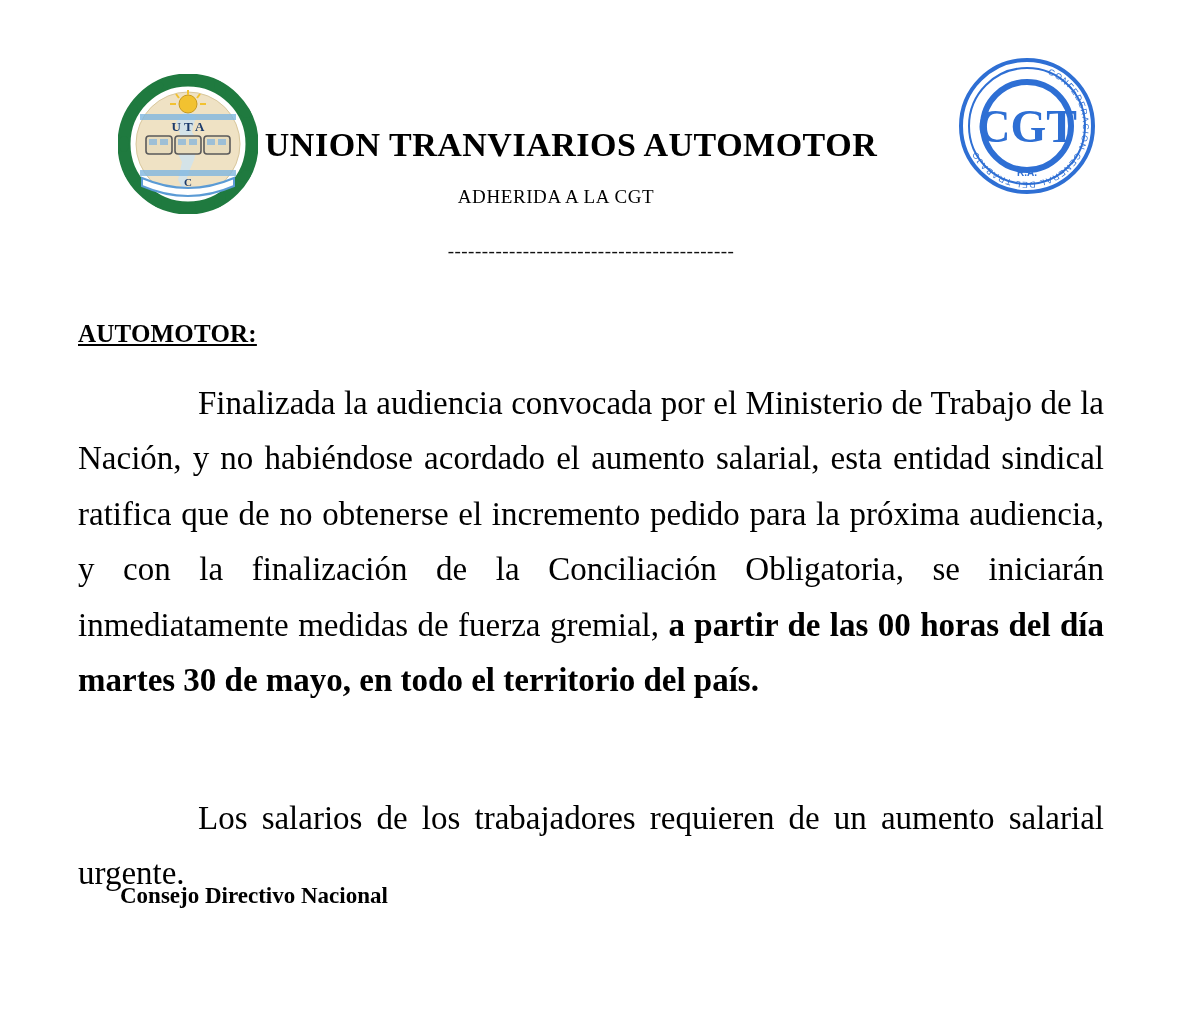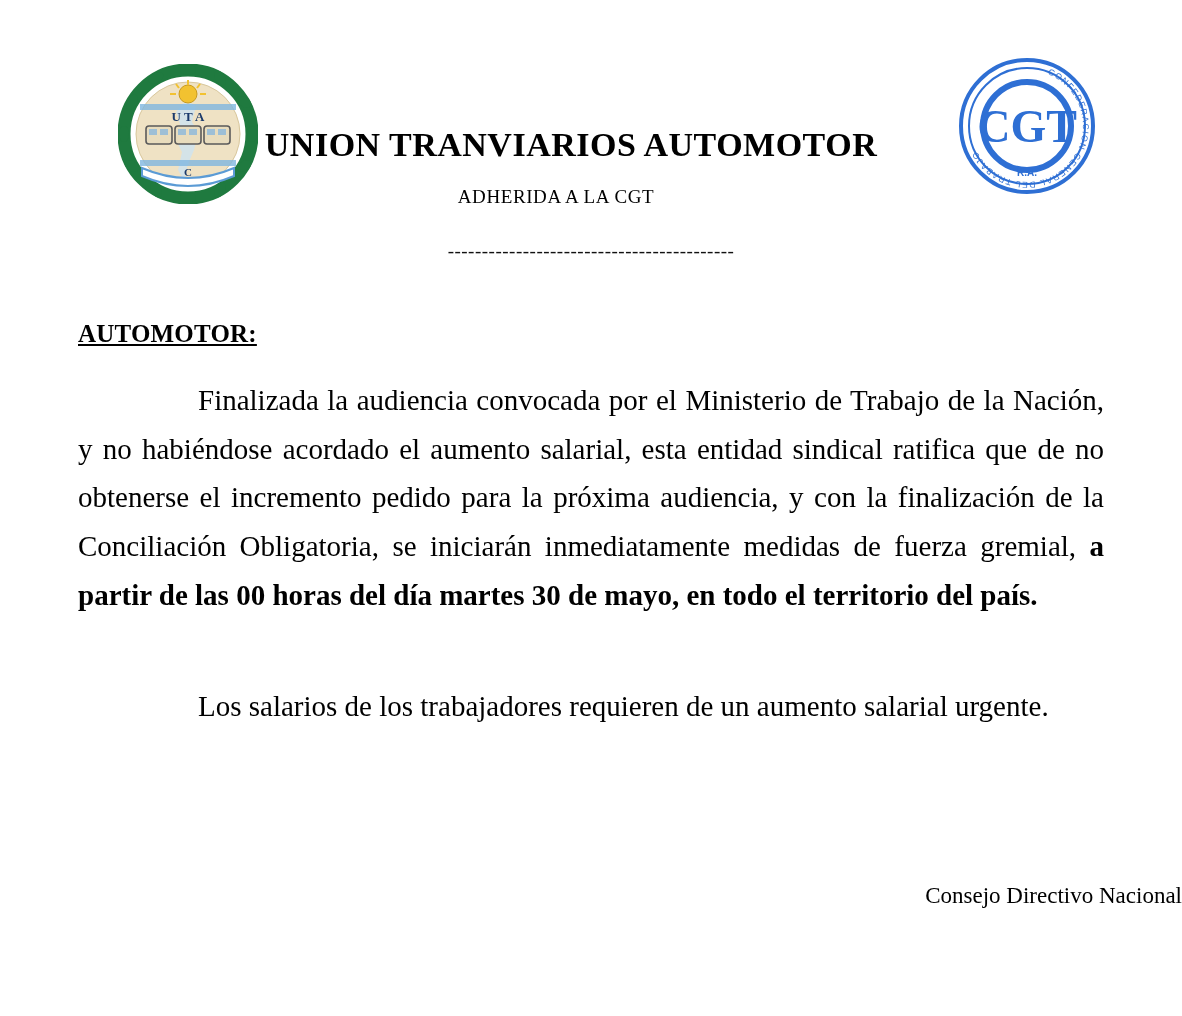--- a/index.html
+++ b/index.html
@@ -25,21 +25,21 @@
 
   
   .header {
     position: relative;
     height: 240px;
   }
 
   .uta-logo {
     position: absolute;
     left: 118px;
-    top: 64px;
+    top: 74px;
     width: 140px;
     height: 140px;
   }
 
   .cgt-logo {
     position: absolute;
     left: 957px;
     top: 56px;
     width: 140px;
     height: 140px;
@@ -87,46 +87,46 @@
 
   .comunicado {
     font-size: 25px;
     font-weight: bold;
     text-decoration: underline;
     letter-spacing: 0.2px;
     margin-bottom: 28px;
   }
 
   .para {
-    font-size: 29px;
+    font-size: 33px;
     line-height: 1.68;
     text-align: justify;
     text-justify: inter-word;
     text-indent: 120px;
     margin: 0 0 18px 0;
   }
 
   .para.second {
-    margin-top: 62px;
+    margin-top: 82px;
   }
 
   .para b {
     font-weight: bold;
   }
 
   .signature {
     position: absolute;
     left: 0;
     top: 880px;
     width: 1182px;
-    text-align: right;
+    text-align: left;
     font-size: 23px;
-    font-weight: normal;
+    font-weight: bold;
     line-height: 1.35;
-    padding-left: 84px;
+    padding-left: 120px;
     box-sizing: border-box;
   }
 </style>
 </head>
 <body>
 
 <div class="page">
 
   <div class="header">
 

